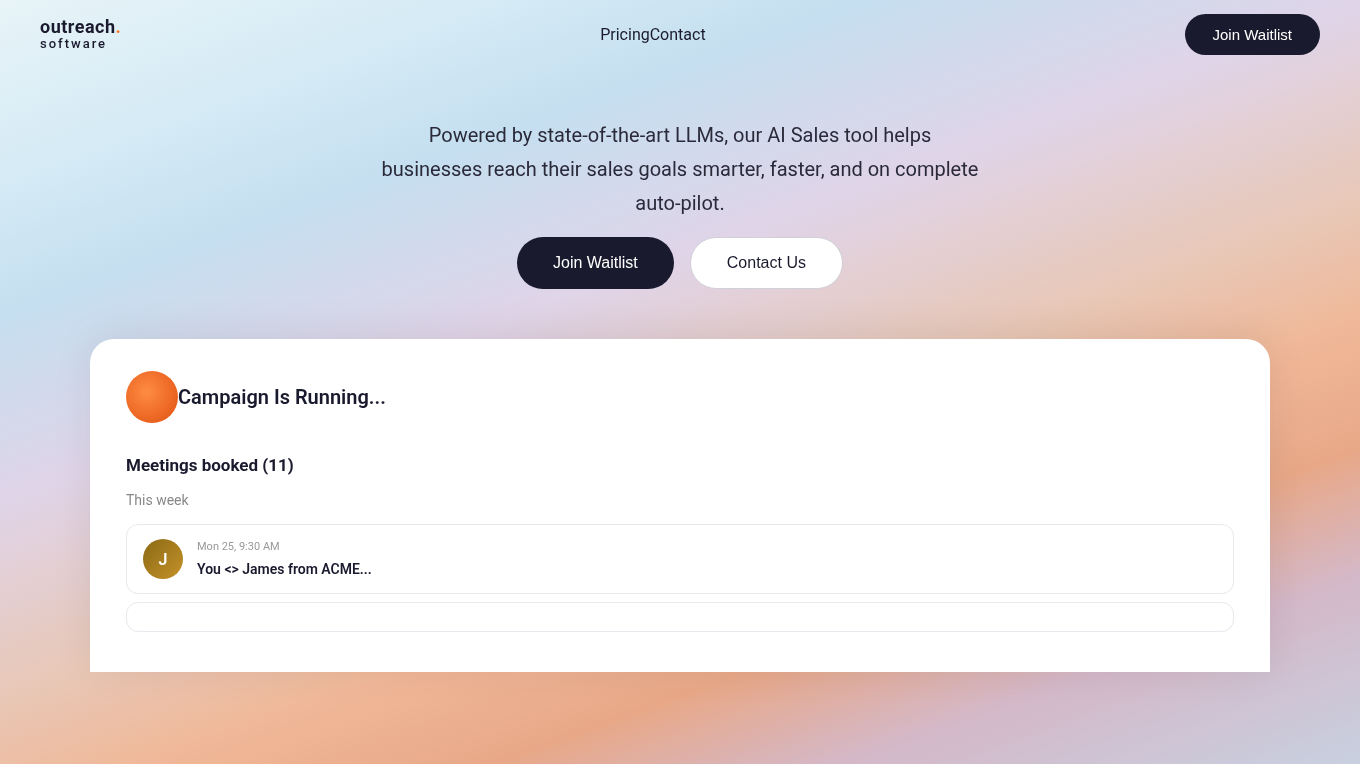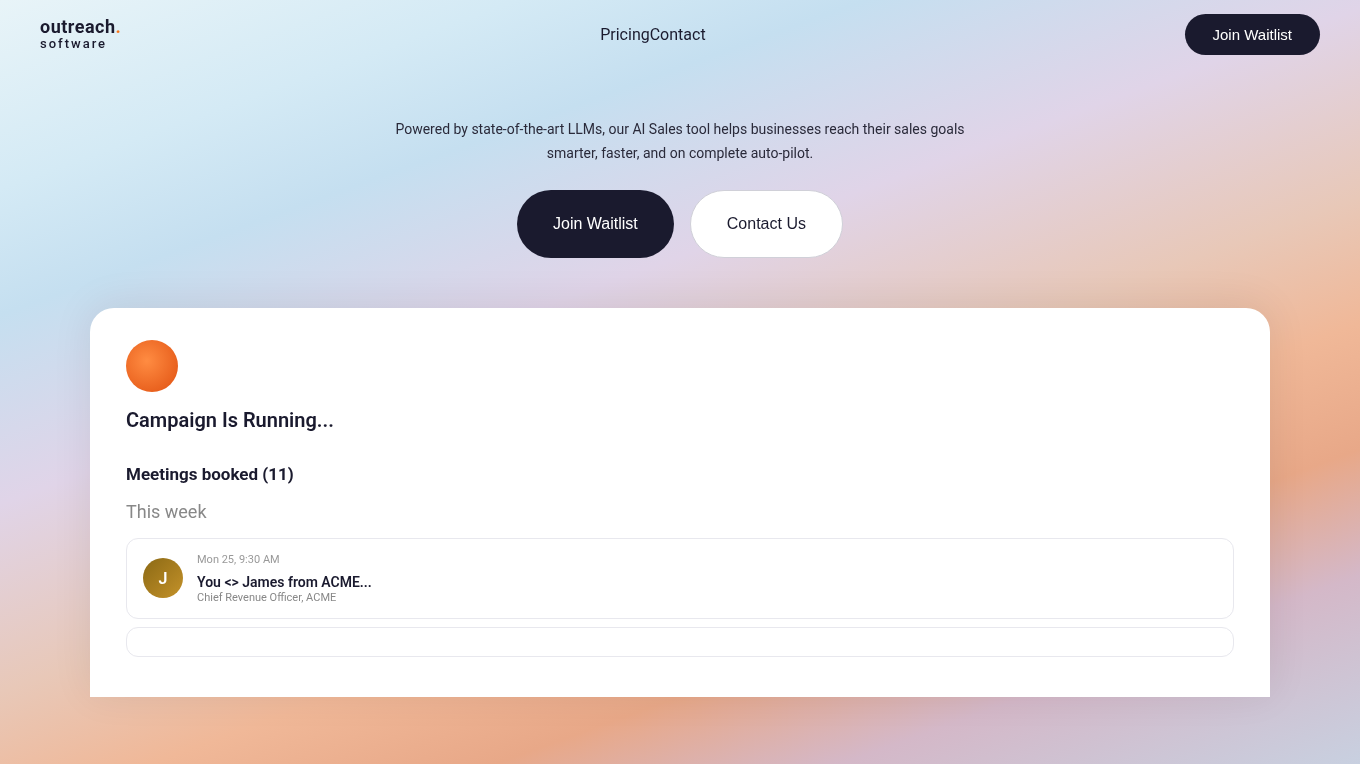--- a/index.html
+++ b/index.html
@@ -108,24 +108,24 @@
       font-size: 72px;
       font-weight: 800;
       color: #0a0a1a;
       line-height: 1.1;
       max-width: 900px;
       margin: 0 auto 30px;
       letter-spacing: -1px;
     }
 
     .hero-subtitle {
-      font-size: 14px;
+      font-size: 20px;
       color: #2a2a3a;
       max-width: 600px;
-      margin: 0 auto 24px;
+      margin: 0 auto 17px;
       line-height: 1.7;
       font-weight: 400;
     }
 
     .hero-buttons {
       display: flex;
       gap: 16px;
       justify-content: center;
       margin-bottom: 50px;
     }
@@ -139,43 +139,42 @@
       font-size: 16px;
       font-weight: 500;
       cursor: pointer;
     }
 
     .btn-secondary {
       background: #fff;
       color: #1a1a2e;
       border: 1.5px solid #d0d0d8;
       border-radius: 50px;
-      padding: 24px 36px;
+      padding: 16px 36px;
       font-size: 16px;
       font-weight: 500;
       cursor: pointer;
     }
 
     
     .campaign-card {
       position: relative;
       z-index: 5;
       background: #fff;
       border-radius: 24px 24px 0 0;
       margin: 0 90px;
       padding: 32px 36px;
       box-shadow: 0 -4px 40px rgba(0,0,0,0.08);
       min-height: 320px;
     }
 
     .card-header {
       display: flex;
-      gap: 16px;
+      align-items: center;
       margin-bottom: 32px;
-      flex-direction: column;
     }
 
     .campaign-icon {
       width: 52px;
       height: 52px;
       border-radius: 50%;
       background: radial-gradient(circle at 40% 40%, #ff8c42, #e05010);
       flex-shrink: 0;
     }
 
@@ -190,21 +189,21 @@
     }
 
     .meetings-title {
       font-size: 17px;
       font-weight: 700;
       color: #1a1a2e;
       margin-bottom: 17px;
     }
 
     .meetings-week {
-      font-size: 18px;
+      font-size: 14px;
       color: #888;
       margin-bottom: 16px;
     }
 
     .meeting-item {
       display: flex;
       align-items: center;
       gap: 14px;
       padding: 14px 16px;
       border: 1px solid #e8e8ee;
@@ -297,21 +296,20 @@
     <div class="meetings-week">This week</div>
   </div>
 
   <div class="meeting-item">
     <div class="meeting-avatar">
       <div class="avatar-james">J</div>
     </div>
     <div class="meeting-info">
       <div class="meeting-time">Mon 25, 9:30 AM</div>
       <div class="meeting-name">You &lt;&gt; James from ACME...</div>
-      <div class="meeting-role">Chief Revenue Officer, ACME</div>
     </div>
   </div>
 
   <div class="meeting-item">
     
     
   </div>
 
 </div>
 

